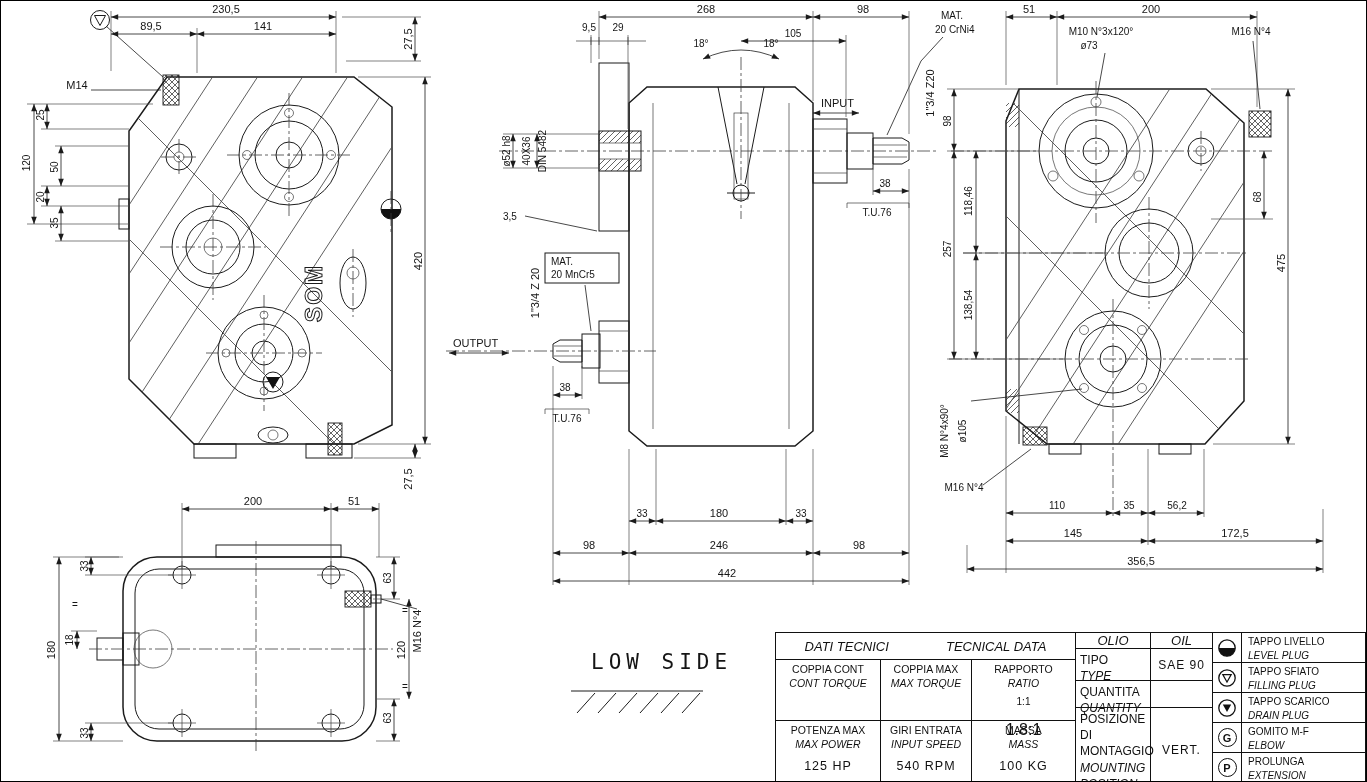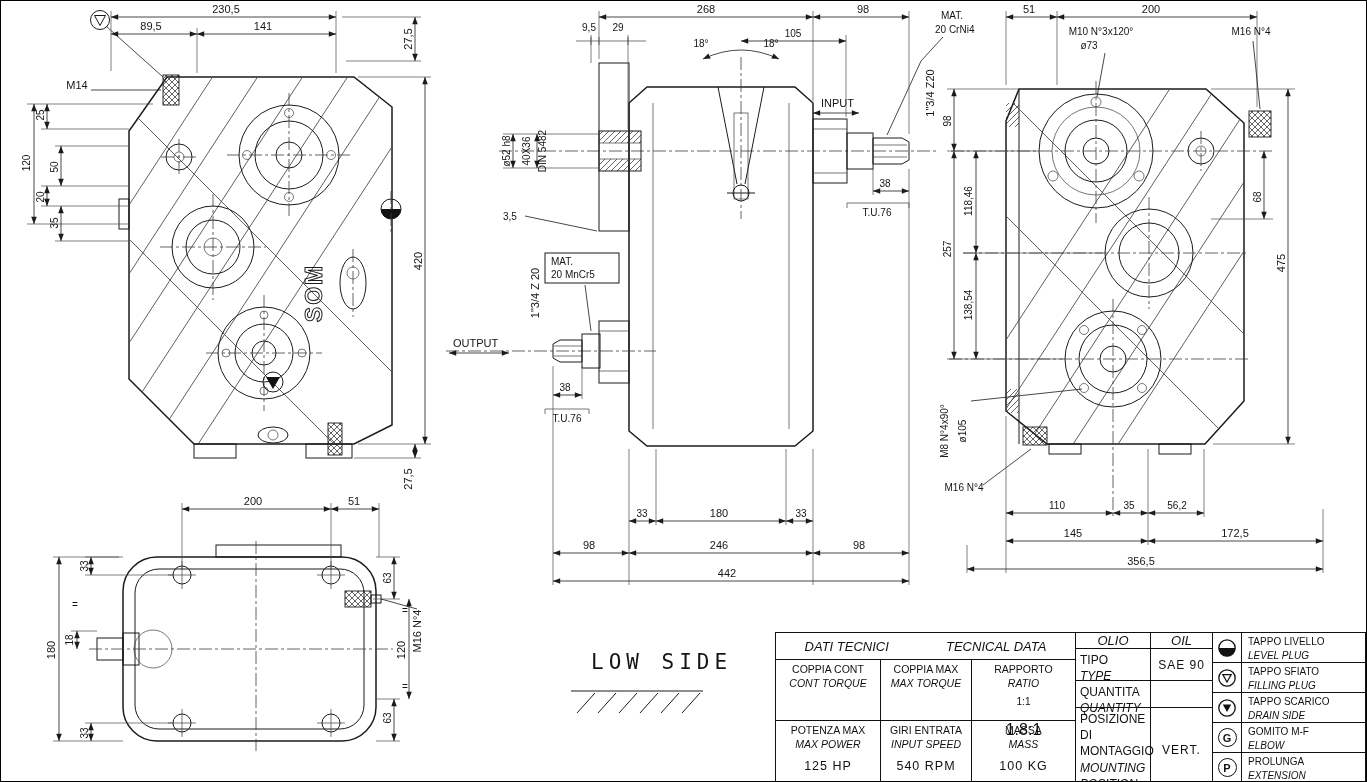--- a/index.html
+++ b/index.html
@@ -583,21 +583,21 @@
     </div>
     <div class="lg-row">
       <div class="lg-icon">
         <svg width="20" height="20" viewBox="0 0 20 20">
           <circle cx="10" cy="10" r="8.2" fill="none" stroke="#111" stroke-width="1.3"></circle>
           <polygon points="5.8,6.6 14.2,6.6 10,14" fill="#111"></polygon>
         </svg>
       </div>
       <div class="lg-txt">
         <div>TAPPO SCARICO</div>
-        <div class="en">DRAIN SIDE</div>
+        <div class="en">DRAIN PLUG</div>
       </div>
     </div>
     <div class="lg-row">
       <div class="lg-icon">
         <span class="icon-circle">
           <span>G</span>
         </span>
       </div>
       <div class="lg-txt">
         <div>GOMITO M-F</div>

